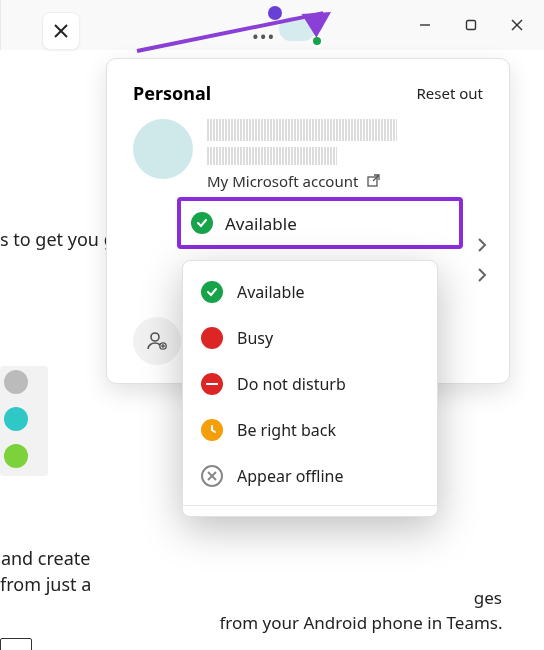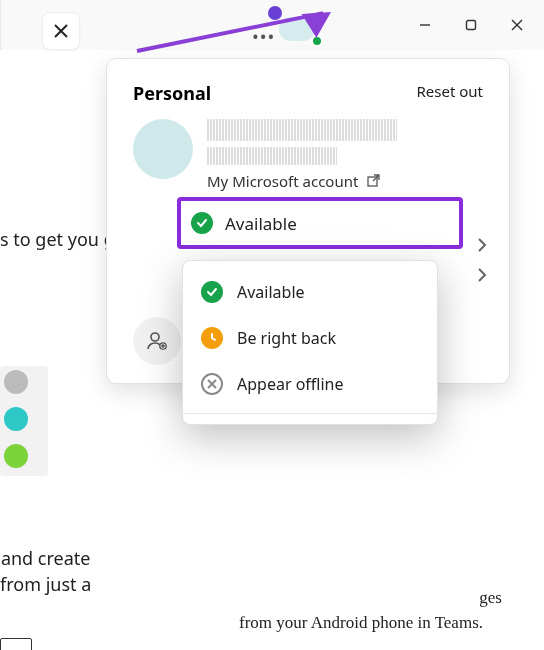--- a/index.html
+++ b/index.html
@@ -60,21 +60,21 @@
     }
     .thumb {
       position:absolute; top:366px; left:0; width:48px; height:110px; background:#f2f2f2; border-radius:4px; overflow:hidden;
     }
     .cookie { width:24px; height:24px; border-radius:50%; margin:4px; display:inline-block;}
     .account-panel {
       position:absolute; top:58px; left:106px; width:404px; height:326px;
       background:#fff; border:1px solid #e1e1e1; border-radius:10px;
       box-shadow:0 8px 24px rgba(0,0,0,.12);
     }
-    .panel-hdr { display:flex; justify-content:space-between; align-items:flex-start; padding:22px 26px 10px 26px; }
+    .panel-hdr { display:flex; justify-content:space-between; align-items:center; padding:22px 26px 10px 26px; }
     .hdr-title { font-weight:700; font-size:18px; }
     .signout { font-size:15px; color:#222; }
     .profile { display:flex; gap:14px; padding:4px 26px; align-items:flex-start; }
     .avatar { width:60px; height:60px; border-radius:50%; background:#cfe9eb; }
     .redacted { width:190px; }
     .bars { height:22px; background:repeating-linear-gradient(90deg,#dcdcdc 0 2px,#fff 2px 3px); margin-bottom:6px;}
     .bars.short{width:130px; height:18px;}
     .mslink { font-size:15px; color:#333; display:flex; align-items:center; gap:8px; }
     .status-row { display:flex; align-items:center; height:48px; padding:0 22px 0 40px; gap:12px; font-size:17px; color:#222; position:relative;}
     .status-row.selected { outline:4px solid #8a2cdc; outline-offset:-2px; margin:4px 48px 4px 72px; border-radius:2px; padding-left:12px;}
@@ -88,21 +88,21 @@
     .dropdown {
       position:absolute; top:260px; left:182px; width:256px;
       background:#fff; border:1px solid #e1e1e1; border-radius:8px;
       box-shadow:0 12px 40px rgba(0,0,0,.25); padding:8px 0 4px;
       z-index:5;
     }
     .dd-item { display:flex; align-items:center; gap:14px; height:46px; padding:0 18px; font-size:16px; color:#222; cursor:pointer;}
     .dd-icon { width:22px; height:22px; border-radius:50%; display:flex; align-items:center; justify-content:center; flex-shrink:0;}
     .dd-sep { height:1px; background:#e6e6e6; margin:6px 0;}
     .reset-icon { color:#555; }
-    .tail-text { position:absolute; top:586px; left:216px; width:290px; font-size:17px; color:#222; text-align:center; line-height:1.45;font-family:Liberation Serif, serif;}
+    .tail-text { position:absolute; top:586px; left:216px; width:290px; font-size:17px; color:#222; text-align:center; line-height:1.45;}
     svg { display:block; }
   </style>
 </head>
 <body>
 
 <div class="titlebar">
   <div class="win-btn">
     <svg width="12" height="12">
         <line x1="1" y1="6" x2="11" y2="6" stroke="#333" stroke-width="1.4"></line>
       </svg>
@@ -210,20 +210,32 @@
   <div id="dd-items">
       <div class="dd-item">
         <div class="dd-icon" style="background:#16a34a">
           <svg width="12" height="12">
             <path d="M2 6l3 3 5-6" fill="none" stroke="#fff" stroke-width="2" stroke-linecap="round"></path>
           </svg>
         </div>
         <span>Available</span>
       </div>
       <div class="dd-item">
+        <div class="dd-icon" style="background:#dc2626"></div>
+        <span>Busy</span>
+      </div>
+      <div class="dd-item">
+        <div class="dd-icon" style="background:#dc2626">
+          <svg width="12" height="2">
+            <rect width="12" height="2" fill="#fff"></rect>
+          </svg>
+        </div>
+        <span>Do not disturb</span>
+      </div>
+      <div class="dd-item">
         <div class="dd-icon" style="background:#f59e0b">
           <svg width="12" height="12">
             <path d="M6 2v4l3 2" fill="none" stroke="#fff" stroke-width="2" stroke-linecap="round"></path>
           </svg>
         </div>
         <span>Be right back</span>
       </div>
       <div class="dd-item">
         <div class="dd-icon" style="border:2px solid #888">
           <svg width="10" height="10">

